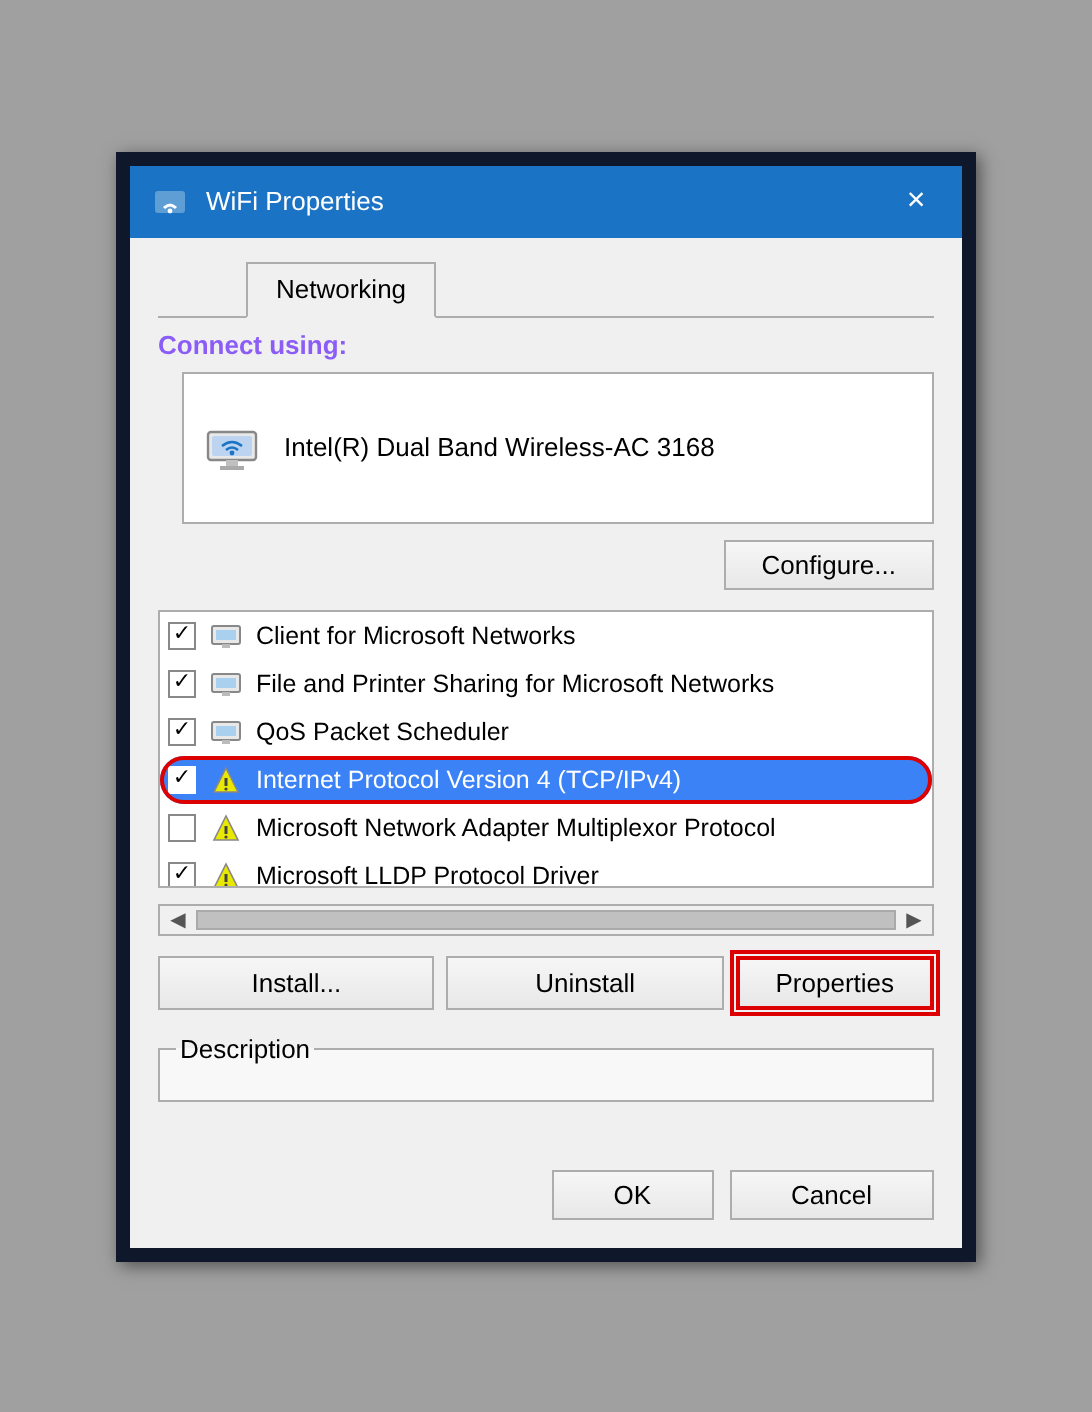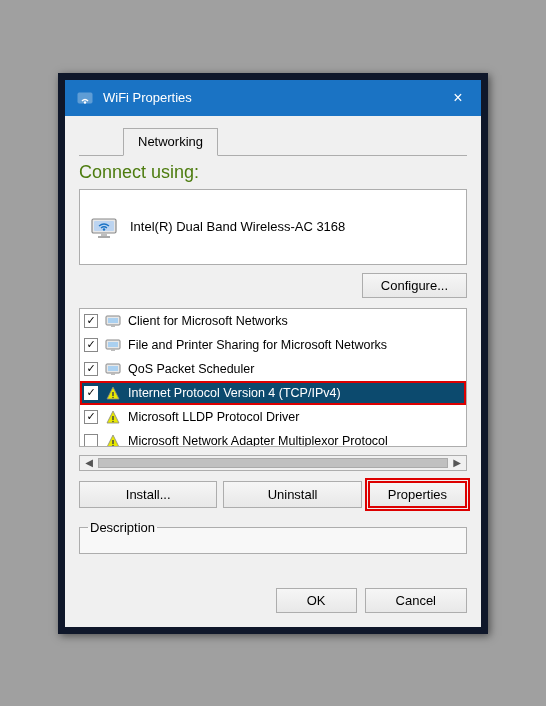--- a/index.html
+++ b/index.html
@@ -75,32 +75,34 @@
       padding: 5px 14px 6px 14px;
       border: 1px solid #adadad;
       border-bottom: 1px solid #f0f0f0;
       background: #f0f0f0;
       margin-bottom: -1px;
       cursor: pointer;
       font-size: 13px;
     }
 
     .section-label {
-      font-size: 18px;
+      font-size: 13px;
       margin-bottom: 6px;
-      color: #4d7c0f;
+      color: #8b5cf6;
+      font-weight: bold;
     }
 
     .adapter-row {
       display: flex;
       align-items: center;
       border: 1px solid #adadad;
       background: #fff;
       padding: 23px 8px;
       margin-bottom: 8px;
+      margin-left: 12px;
     }
 
     .adapter-icon {
       width: 32px;
       height: 28px;
       margin-right: 10px;
       display: flex;
       align-items: center;
       justify-content: center;
       flex-shrink: 0;
@@ -150,22 +152,23 @@
       display: flex;
       align-items: center;
       padding: 3px 4px;
       cursor: pointer;
       user-select: none;
     }
 
     .list-item.highlighted {
       outline: 2px solid #d00;
       outline-offset: -2px;
-      background: #0c4a6e;
+      background: #3b82f6;
       color: #fff;
+      border-radius: 12px;
     }
 
     .list-item-checkbox {
       width: 14px;
       height: 14px;
       border: 1px solid #888;
       background: #fff;
       margin-right: 6px;
       display: flex;
       align-items: center;
@@ -384,40 +387,40 @@
         <div class="list-item-icon">
           <svg width="16" height="16" viewBox="0 0 16 16">
             <polygon points="8,2 14,14 2,14" fill="#e8e800" stroke="#888" stroke-width="0.8"></polygon>
             <line x1="8" y1="7" x2="8" y2="11" stroke="#444" stroke-width="1.5"></line>
             <circle cx="8" cy="12.5" r="0.8" fill="#444"></circle>
           </svg>
         </div>
         <span class="list-item-text">Internet Protocol Version 4 (TCP/IPv4)</span>
       </div>
       <div class="list-item">
-        <div class="list-item-checkbox checked"></div>
+        <div class="list-item-checkbox"></div>
         <div class="list-item-icon">
           <svg width="16" height="16" viewBox="0 0 16 16">
             <polygon points="8,2 14,14 2,14" fill="#e8e800" stroke="#888" stroke-width="0.8"></polygon>
             <line x1="8" y1="7" x2="8" y2="11" stroke="#444" stroke-width="1.5"></line>
             <circle cx="8" cy="12.5" r="0.8" fill="#444"></circle>
           </svg>
         </div>
-        <span class="list-item-text">Microsoft LLDP Protocol Driver</span>
-      </div>
-      <div class="list-item">
-        <div class="list-item-checkbox"></div>
+        <span class="list-item-text">Microsoft Network Adapter Multiplexor Protocol</span>
+      </div>
+      <div class="list-item">
+        <div class="list-item-checkbox checked"></div>
         <div class="list-item-icon">
           <svg width="16" height="16" viewBox="0 0 16 16">
             <polygon points="8,2 14,14 2,14" fill="#e8e800" stroke="#888" stroke-width="0.8"></polygon>
             <line x1="8" y1="7" x2="8" y2="11" stroke="#444" stroke-width="1.5"></line>
             <circle cx="8" cy="12.5" r="0.8" fill="#444"></circle>
           </svg>
         </div>
-        <span class="list-item-text">Microsoft Network Adapter Multiplexor Protocol</span>
+        <span class="list-item-text">Microsoft LLDP Protocol Driver</span>
       </div>
       <div class="list-item">
         <div class="list-item-checkbox checked"></div>
         <div class="list-item-icon">
           <svg width="16" height="16" viewBox="0 0 16 16">
             <polygon points="8,2 14,14 2,14" fill="#e8e800" stroke="#888" stroke-width="0.8"></polygon>
             <line x1="8" y1="7" x2="8" y2="11" stroke="#444" stroke-width="1.5"></line>
             <circle cx="8" cy="12.5" r="0.8" fill="#444"></circle>
           </svg>
         </div>

